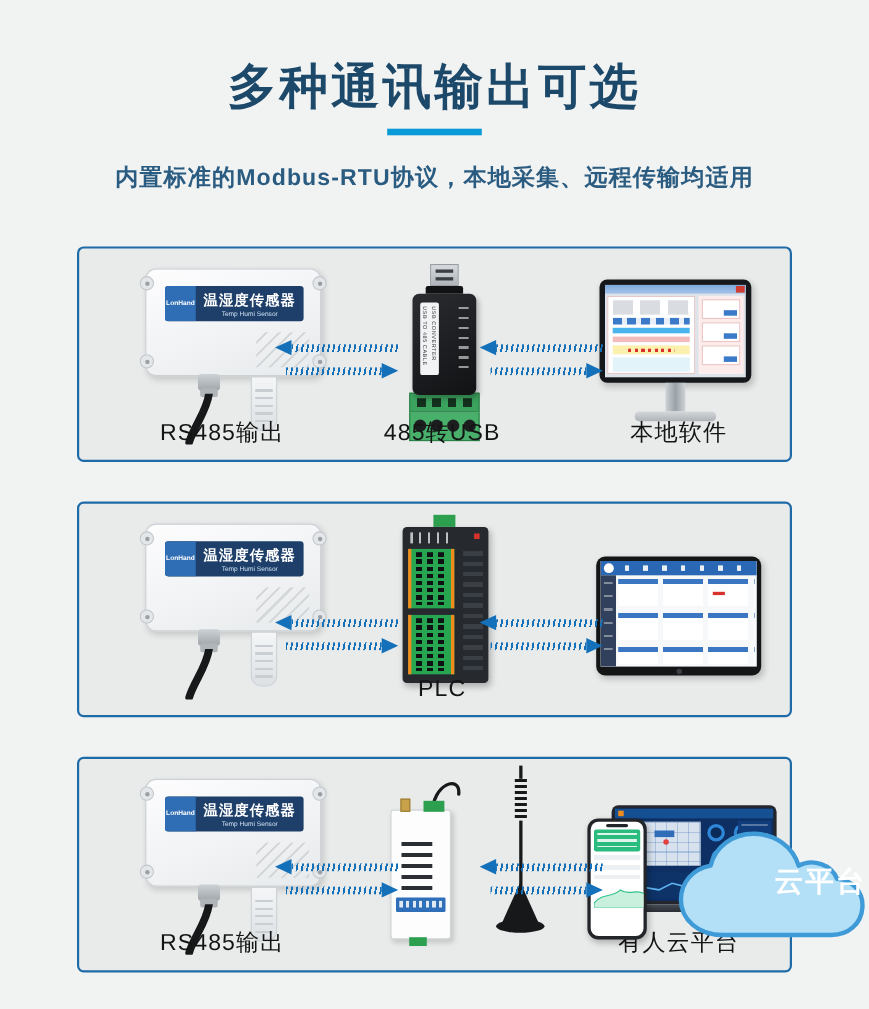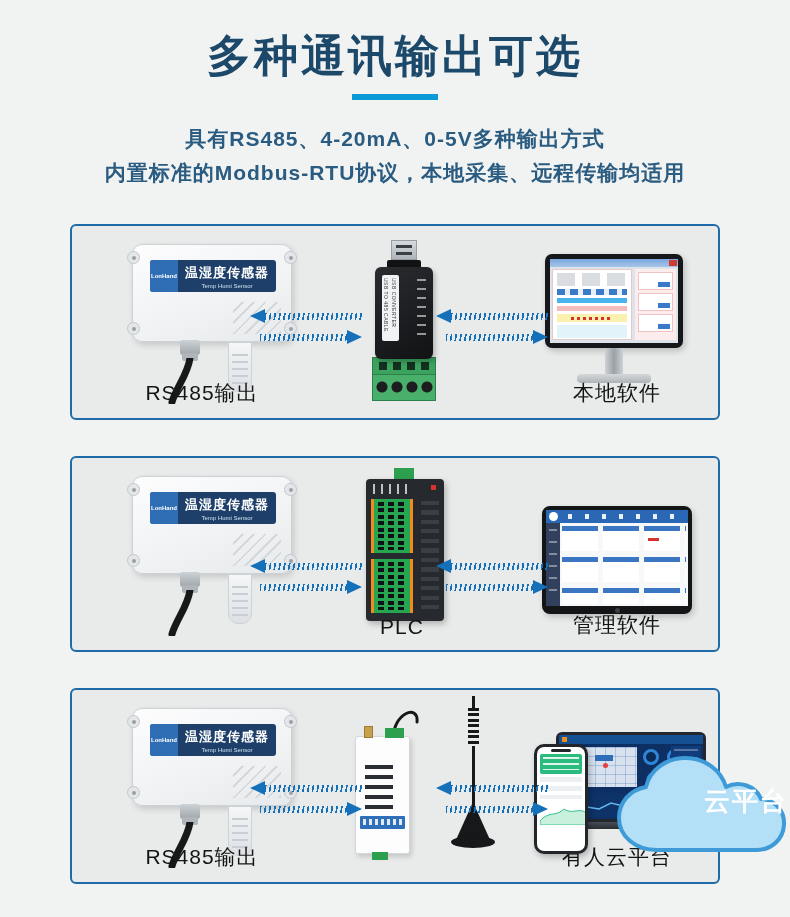--- a/index.html
+++ b/index.html
@@ -1,21 +1,21 @@
 <!DOCTYPE html>
 <html><head>
 <meta charset="utf-8">
 <style>
   * { margin:0; padding:0; box-sizing:border-box; }
   html,body { width:790px; height:917px; overflow:hidden;
     font-family:"Liberation Sans","DejaVu Sans",sans-serif; }
   body { background:#f1f2f2; position:relative; }
 
   
-  .hdr { text-align:center; padding-top:27px; }
+  .hdr { text-align:center; padding-top:50px; }
   .hdr h1 { font-size:44px; font-weight:800; color:#1c4869; letter-spacing:3px; }
   .hdr .underline { width:86px; height:6px; background:#0a9ad8; margin:8px auto 22px; }
   .hdr .sub { font-size:21px; font-weight:700; color:#2a5b80; line-height:34px; letter-spacing:1px; }
 
   
   .panel { position:absolute; left:70px; width:650px; height:196px;
     border:2px solid #1f6ba8; border-radius:6px; background:#e9ebeb; }
   .p1 { top:224px; } .p2 { top:456px; } .p3 { top:688px; }
 
   .device-label { position:absolute; bottom:11px; font-size:21px; color:#141414;
@@ -219,21 +219,20 @@
   .cloud { position:absolute; left:533px; top:56px; width:187px; height:120px; z-index:4; }
   .cloud-label { position:absolute; left:96px; top:38px; width:90px; text-align:center;
     font-size:26px; font-weight:700; color:#fff; letter-spacing:2px; white-space:nowrap; }
 </style>
 </head>
 <body>
 
 <div class="hdr">
   <h1>多种通讯输出可选</h1>
   <div class="underline"></div>
-  <div class="sub">具有RS485、4-20mA、0-5V多种输出方式</div>
   <div class="sub">内置标准的Modbus-RTU协议，本地采集、远程传输均适用</div>
 </div>
 
 <section class="panel p1">
 
   <div class="sensor">
     <div class="s-box">
       <span class="s-ear" style="left:-6px;top:6px"></span>
         <span class="s-ear" style="left:-6px;bottom:6px"></span>
       <span class="s-ear" style="right:-6px;top:6px"></span>
@@ -322,20 +321,21 @@
               <i></i>
             </div>
         </div>
       </div>
     </div>
     <div class="mon-neck"></div>
     <div class="mon-base"></div>
   </div>
 
   <div class="device-label lab-left">RS485输出</div>
+  <div class="device-label lab-mid">485转USB</div>
   <div class="device-label lab-right">本地软件</div>
 </section>
 
 <section class="panel p2">
 
   <div class="sensor">
     <div class="s-box">
       <span class="s-ear" style="left:-6px;top:6px"></span>
         <span class="s-ear" style="left:-6px;bottom:6px"></span>
       <span class="s-ear" style="right:-6px;top:6px"></span>
@@ -404,21 +404,20 @@
           <i></i>
         </div>
       <div class="tab-cards">
           <span class="tab-red"></span>
         </div>
     </div>
     <div class="tab-home"></div>
   </div>
 
   <div class="device-label lab-mid">PLC</div>
-  <div class="device-label lab-right">管理软件</div>
 </section>
 
 <section class="panel p3">
 
   <div class="sensor">
     <div class="s-box">
       <span class="s-ear" style="left:-6px;top:6px"></span>
         <span class="s-ear" style="left:-6px;bottom:6px"></span>
       <span class="s-ear" style="right:-6px;top:6px"></span>
         <span class="s-ear" style="right:-6px;bottom:6px"></span>

